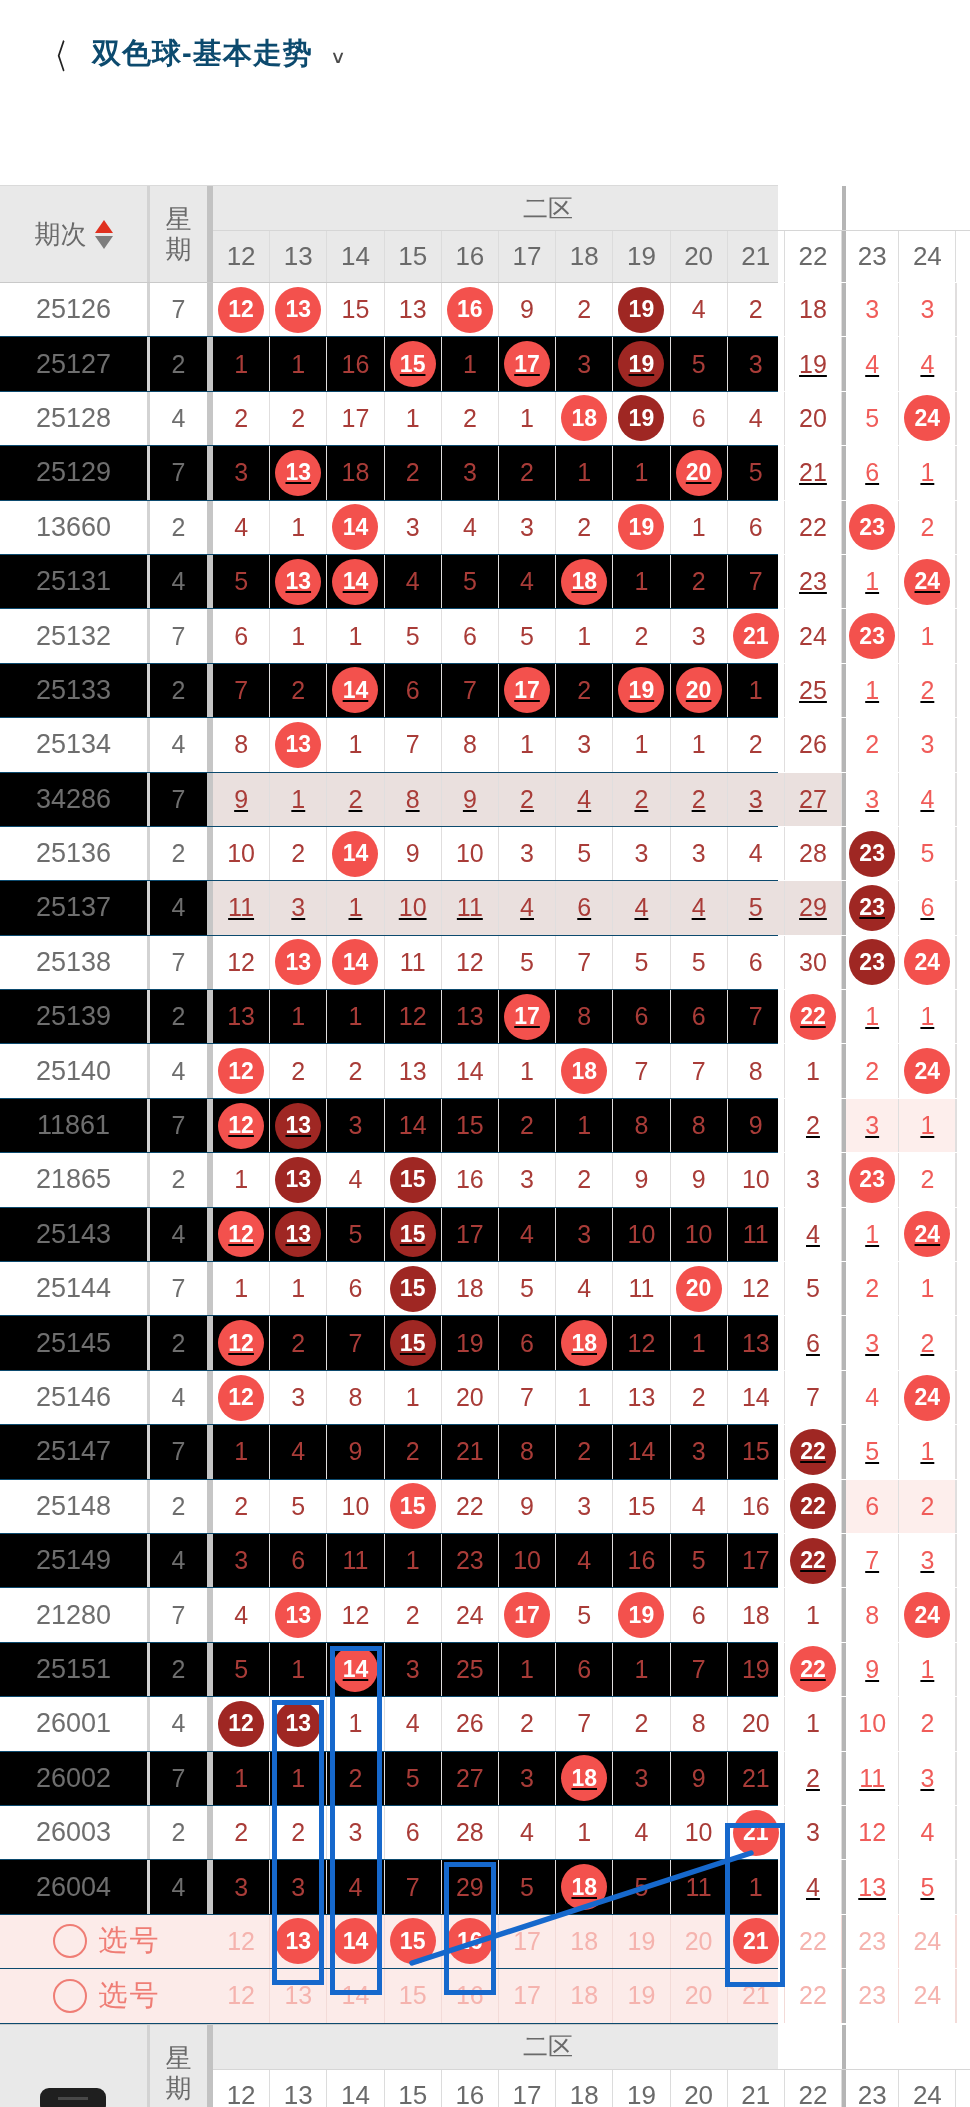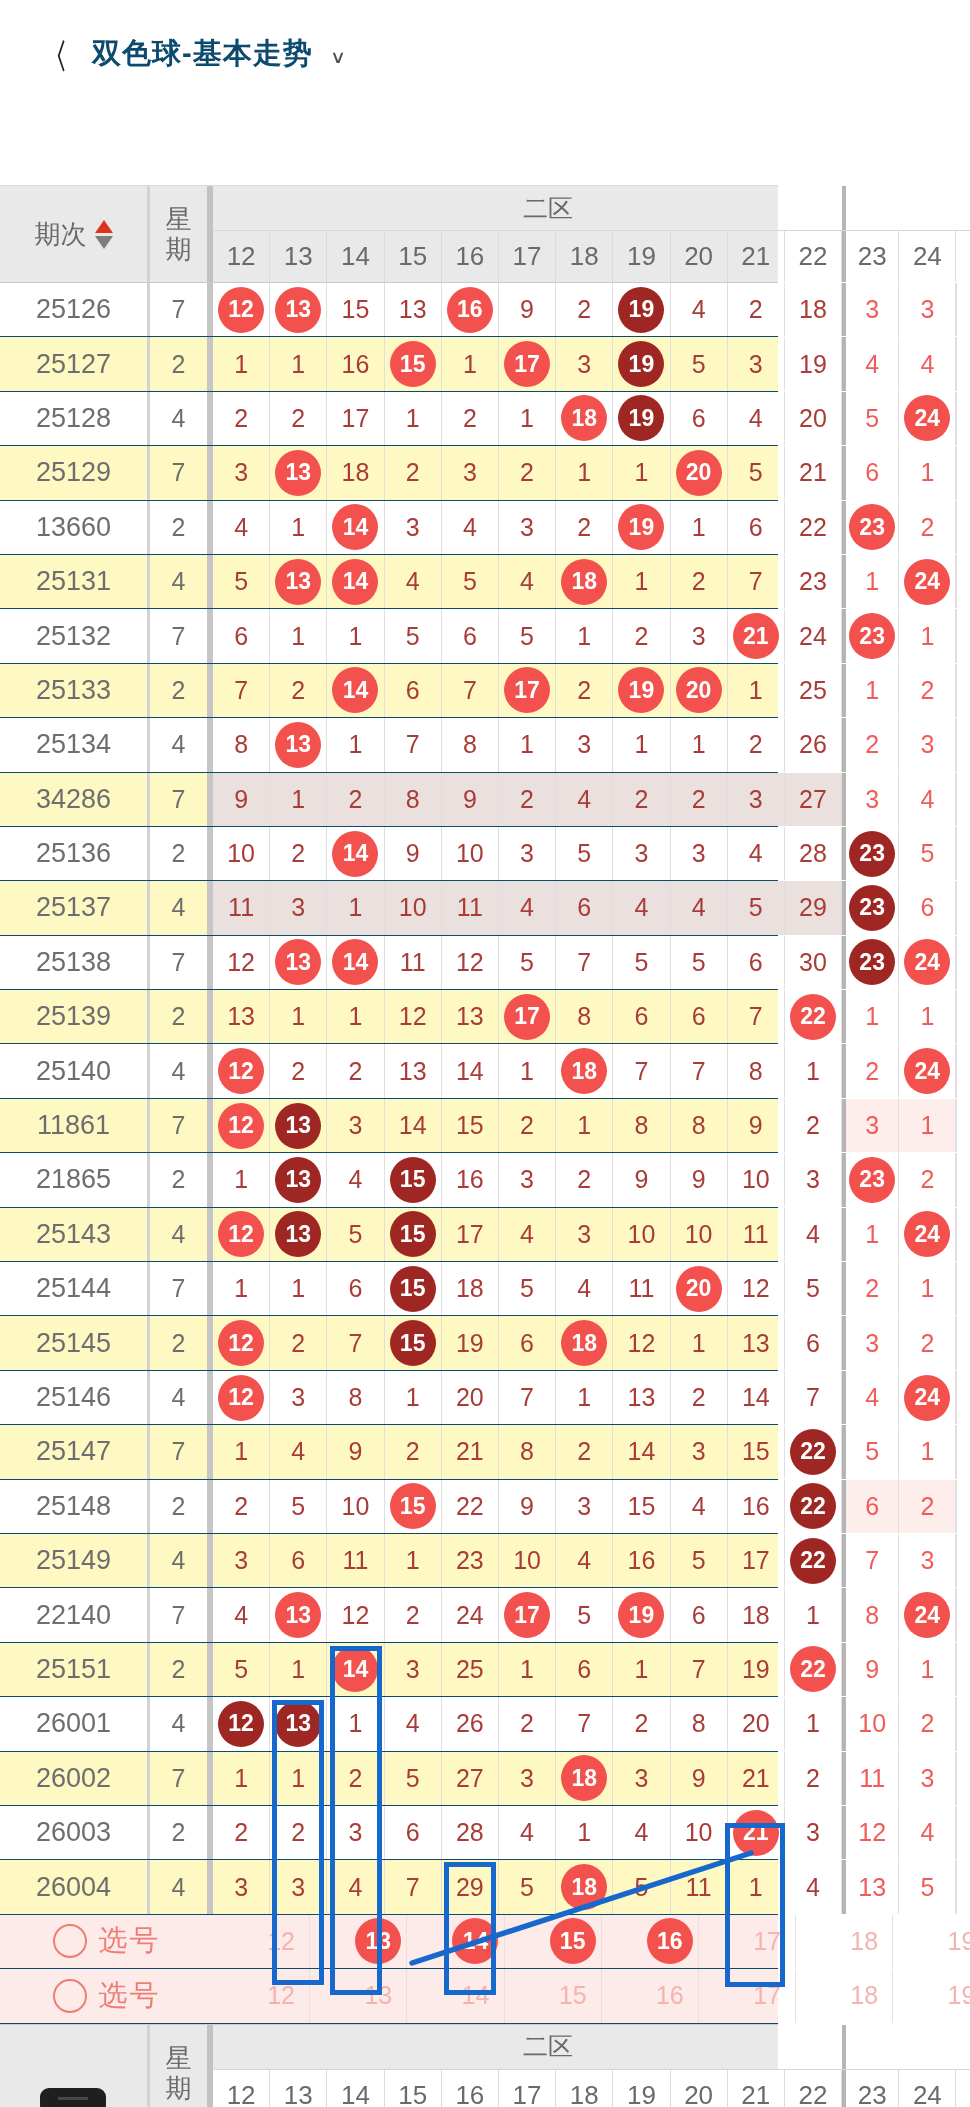--- a/index.html
+++ b/index.html
@@ -34,34 +34,34 @@
   .h-week { font-size:26px; color:#6a6a6a; line-height:30px; text-align:center; }
   .zoneband { height:46px; display:flex; border-bottom:1px solid #d6d6d6; }
   .zone2lbl { width:629.2px; flex:0 0 629.2px; display:flex; align-items:center; justify-content:center; font-size:25px; color:#6a6a6a;padding-left:41px; }
   .zonediv { width:4px; flex:0 0 4px; background:#b5b5b5; }
   .zonerest { flex:1 1 auto; }
   .numlabels { height:52px; display:flex; }
   .numlabels .cell { font-size:26px; color:#6a6a6a; border-right:1px solid #dcdcdc; }
 
   
   .row { height:54.4px; border-bottom:1px solid #0c4a6e; background:#fff; }
-  .row.alt { background:#fef9c3; }
+  .row.alt { background:#000000;text-decoration:underline; }
   .row .c-period { font-size:27px; color:#6e6e6e; }
   .row .c-week { font-size:25px; color:#6e6e6e; }
   .row .bigdiv { background:#c6c6c6; }
   .num { font-size:25px; color:#a93c38; }
   .cell.z3 .num { color:#f05c59; }
   .ball { width:46px; height:46px; border-radius:50%; background:#f3514d; color:#fff;
           display:flex; align-items:center; justify-content:center; font-size:23px; font-weight:700; }
   .ball.dark { background:#9f2723; }
   .cell.hl2 { background:#eae0de; }
   .cell.hl3 { background:#fdeeec; }
 
   
-  .row.pick { background:#fcebe9;gap:40px; }
+  .row.pick { background:#fcebe9; }
   .row.pick .cell { border-right:1px solid #f3dbd8; }
   .picklabel { width:213px; flex:0 0 213px; display:flex; align-items:center; justify-content:center; gap:12px; cursor:pointer; }
   .pickcircle { width:34px; height:34px; border:2.5px solid #ef7d75; border-radius:50%; }
   .picktext { font-size:29px; color:#ef7d75; letter-spacing:2px; }
   .row.pick .num { color:#f5b3ae; }
 
   
   .footerhdr { border-top:1px solid #cccccc; }
 
   
@@ -1202,21 +1202,21 @@
       </div>
       <div class="cell z3 z3s">
         <span class="num">7</span>
       </div>
       <div class="cell z3">
         <span class="num">3</span>
       </div>
       <div class="cell sliver"></div>
     </div>
     <div class="row">
-      <div class="c-period">22140</div>
+      <div class="c-period">21280</div>
       <div class="c-week">7</div>
       <div class="bigdiv"></div>
       <div class="cell">
         <span class="num">4</span>
       </div>
       <div class="cell">
         <div class="ball">13</div>
       </div>
       <div class="cell">
         <span class="num">12</span>

